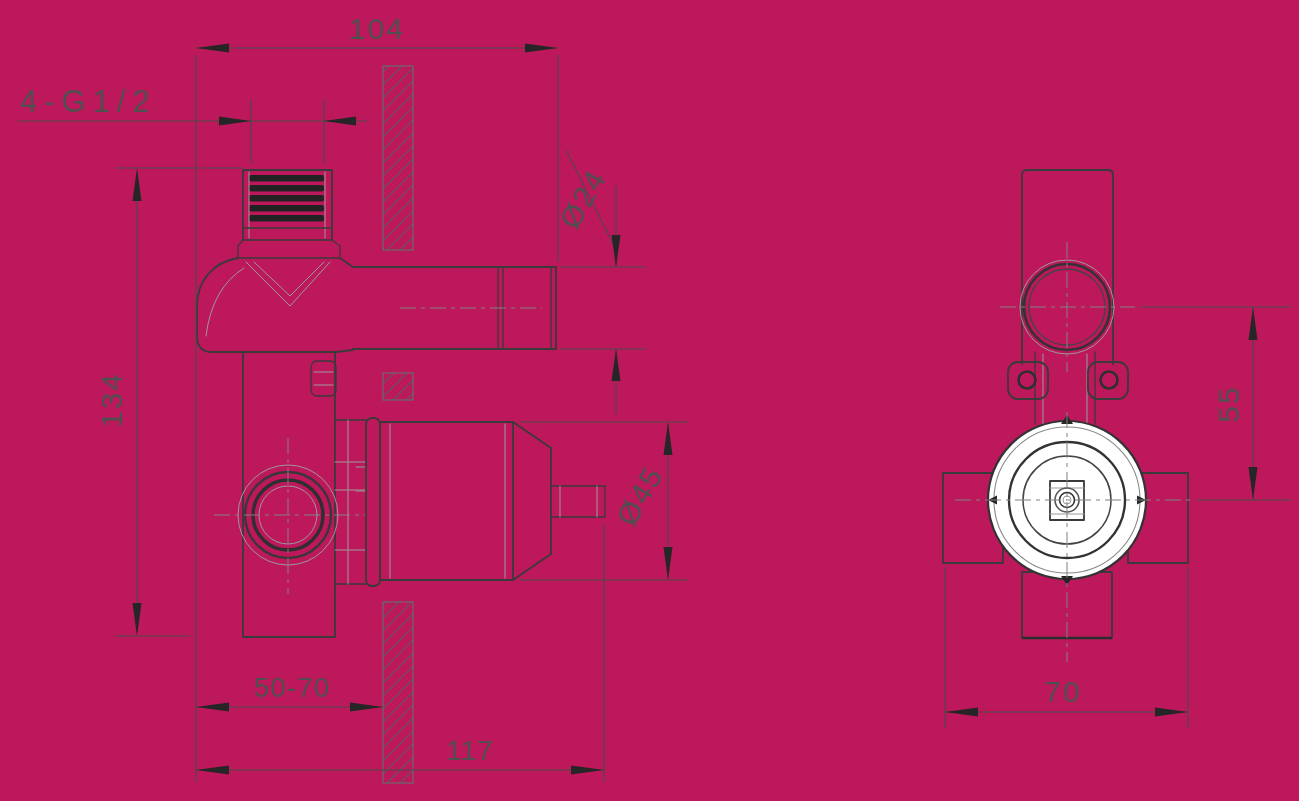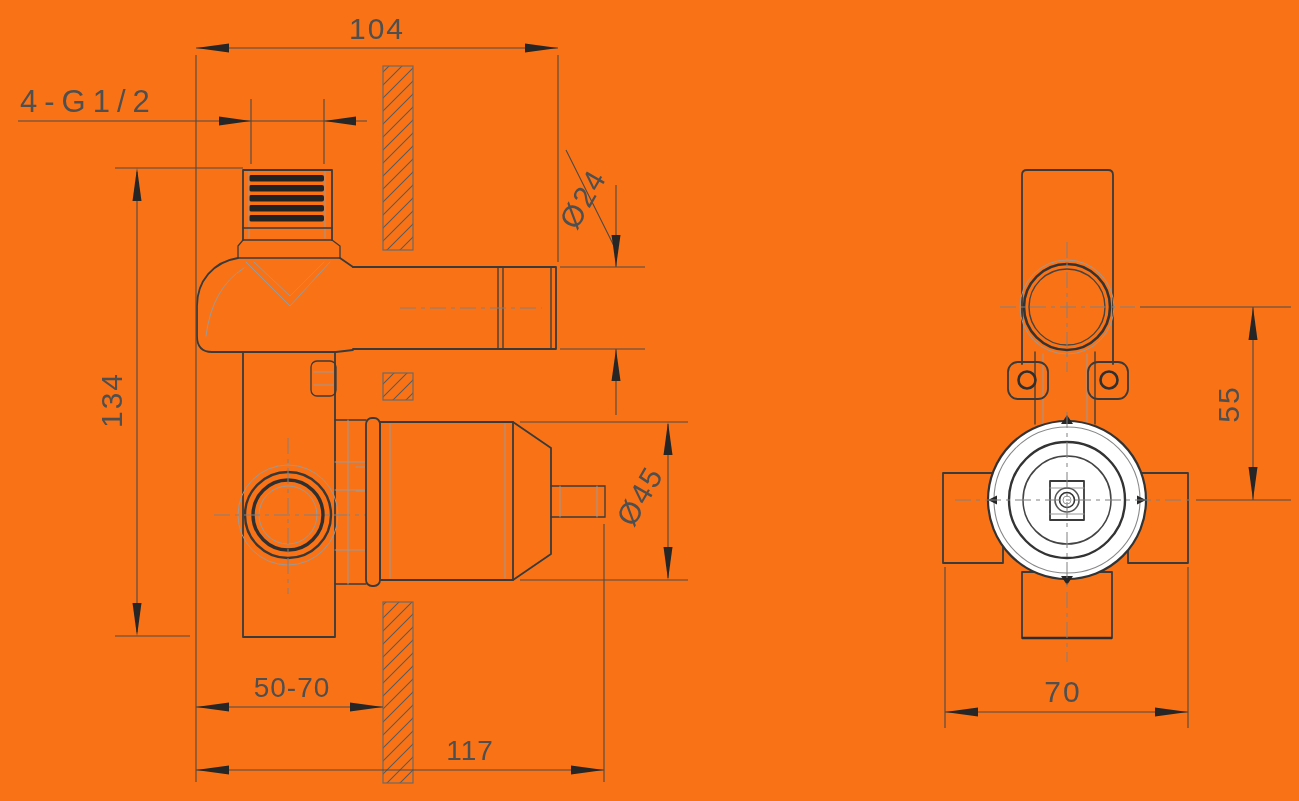--- a/index.html
+++ b/index.html
@@ -1,16 +1,16 @@
 <!DOCTYPE html>
 <html><head>
 <meta charset="utf-8">
 <style>
   html,body{margin:0;padding:0;background:#ffffff;}
-  .stage{position:relative;width:1299px;height:801px;background:#f97316;overflow:hidden;}
+  .stage{position:relative;width:1299px;height:801px;background:#be185d;overflow:hidden;}
   svg{display:block;}
   
   .s  {stroke:#3a3a3a;stroke-width:1.8;fill:none;stroke-linecap:round;stroke-linejoin:round;}
   .s2 {stroke:#3a3a3a;stroke-width:1.3;fill:none;stroke-linecap:round;}
   .sb {stroke:#2d2d2d;stroke-width:2.6;fill:none;}
   .lt {stroke:#9a9a9a;stroke-width:1;fill:none;stroke-linecap:round;}
   .dm {stroke:#4a4a4a;stroke-width:1.1;fill:none;}
   .cl {stroke:#808080;stroke-width:1;fill:none;stroke-dasharray:16 5 4 5;}
   .ar {fill:#262626;stroke:none;}
   .wall{fill:url(#hatch);stroke:#6a6a6a;stroke-width:1.2;}

